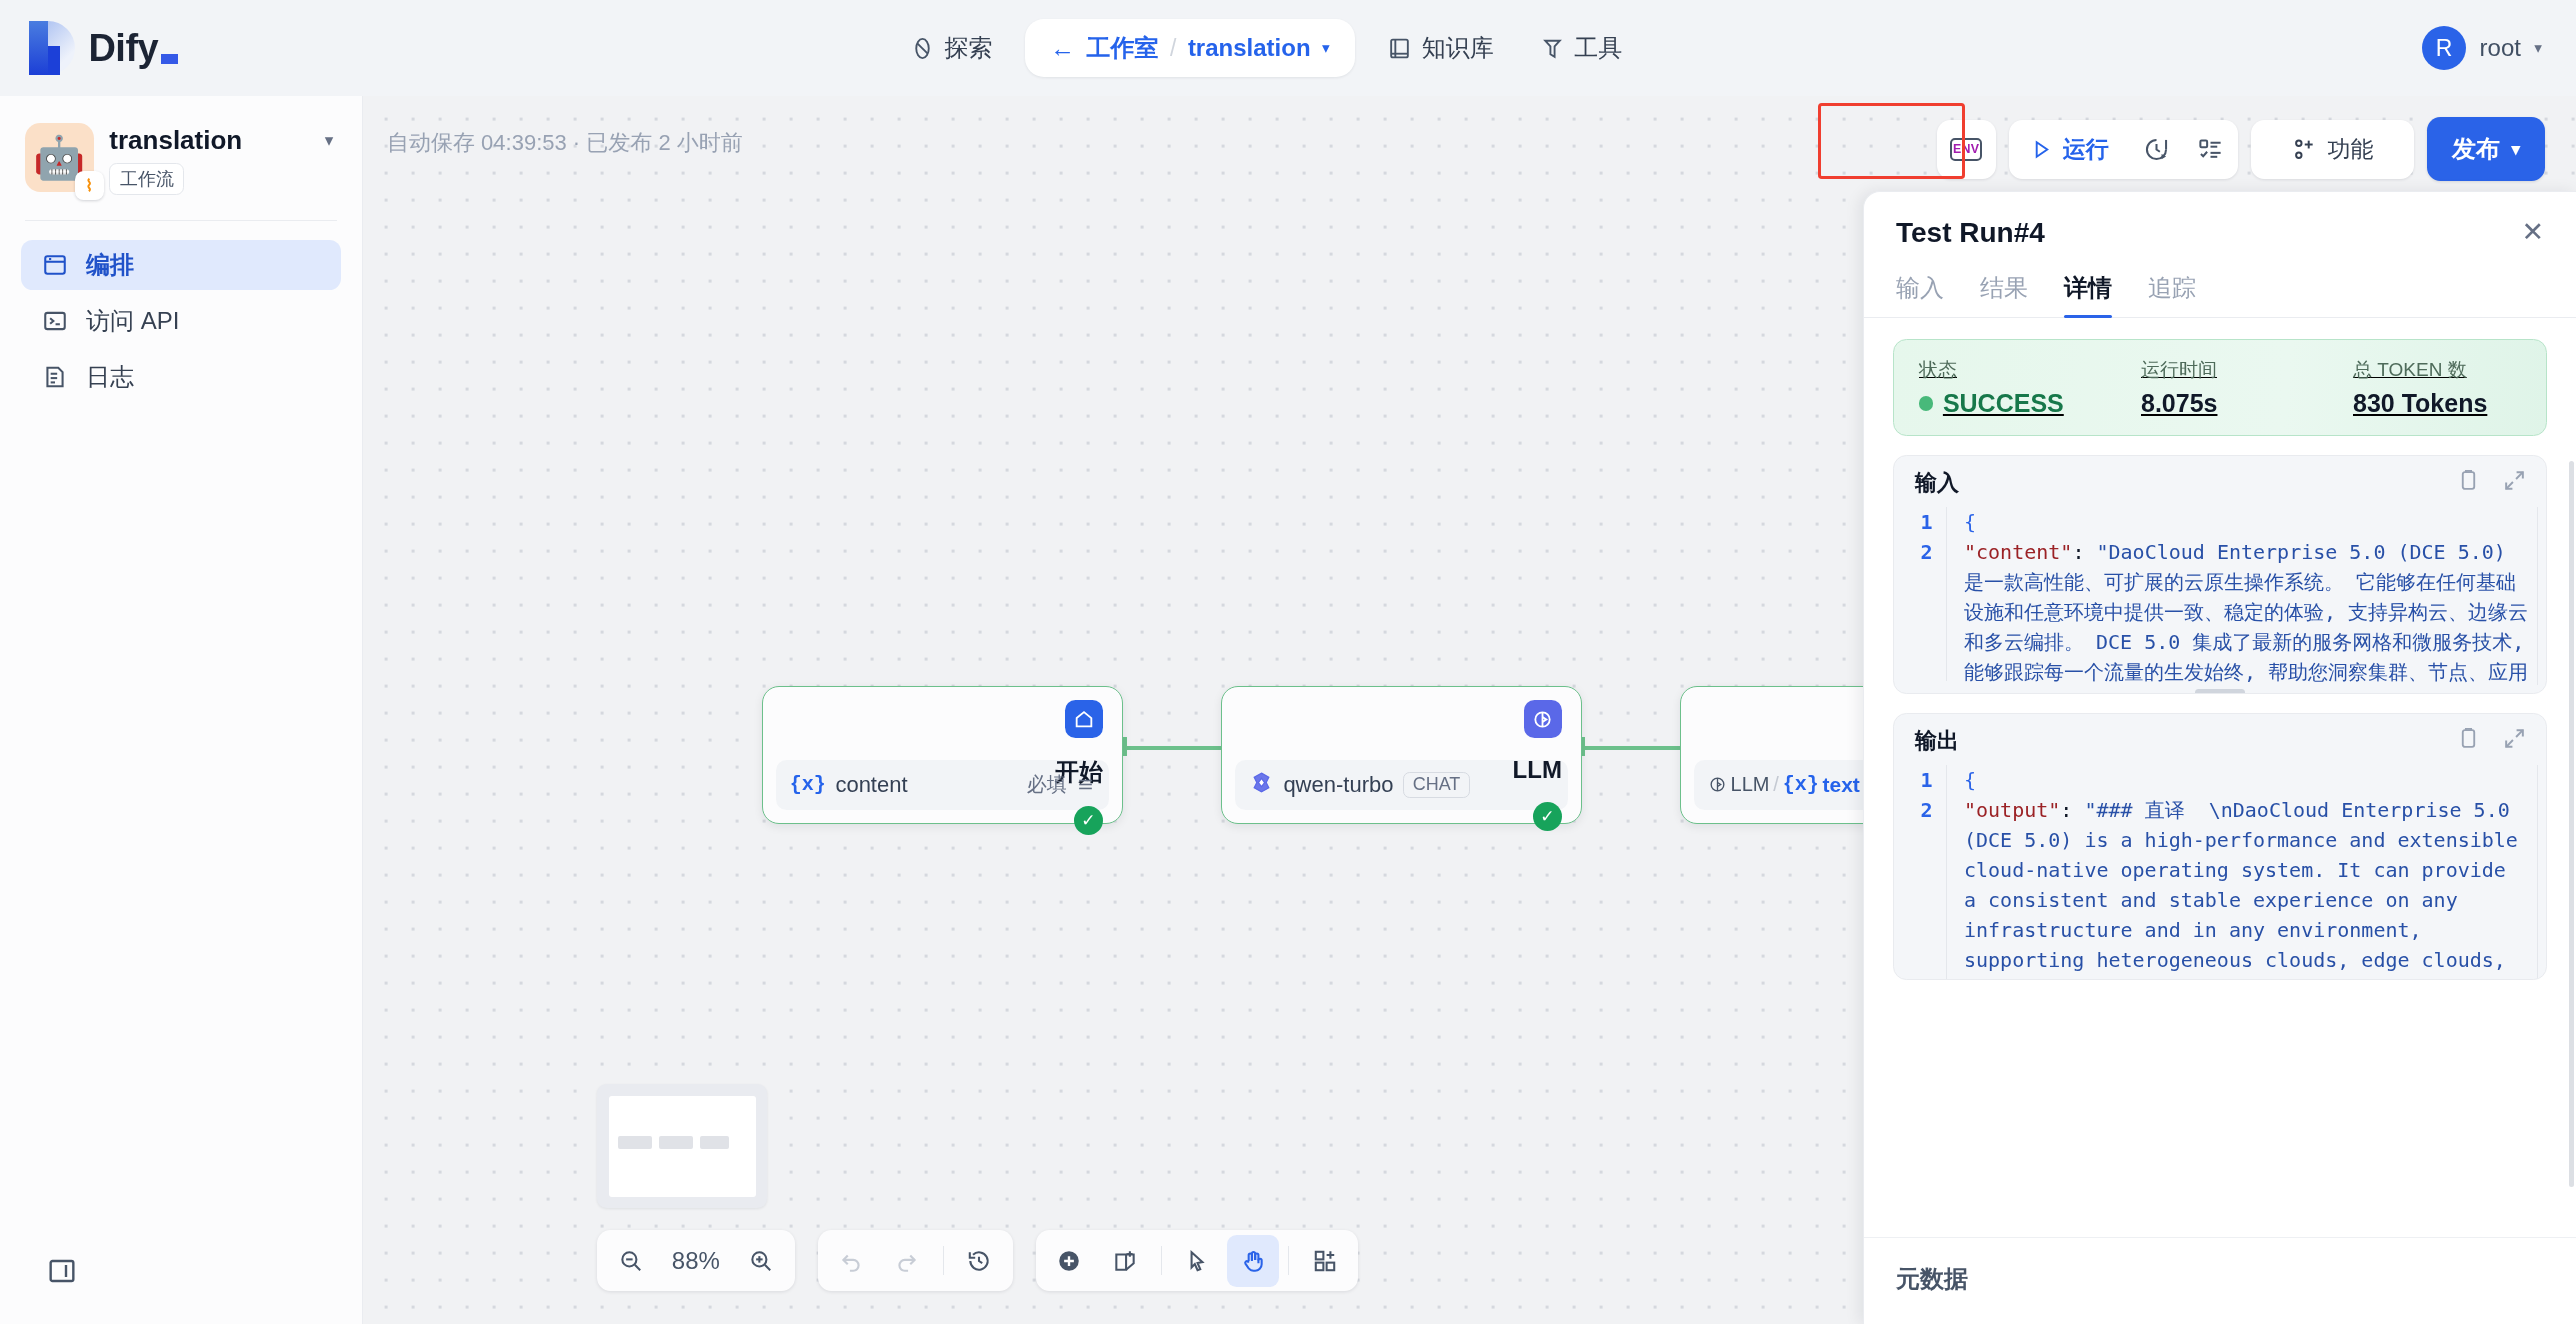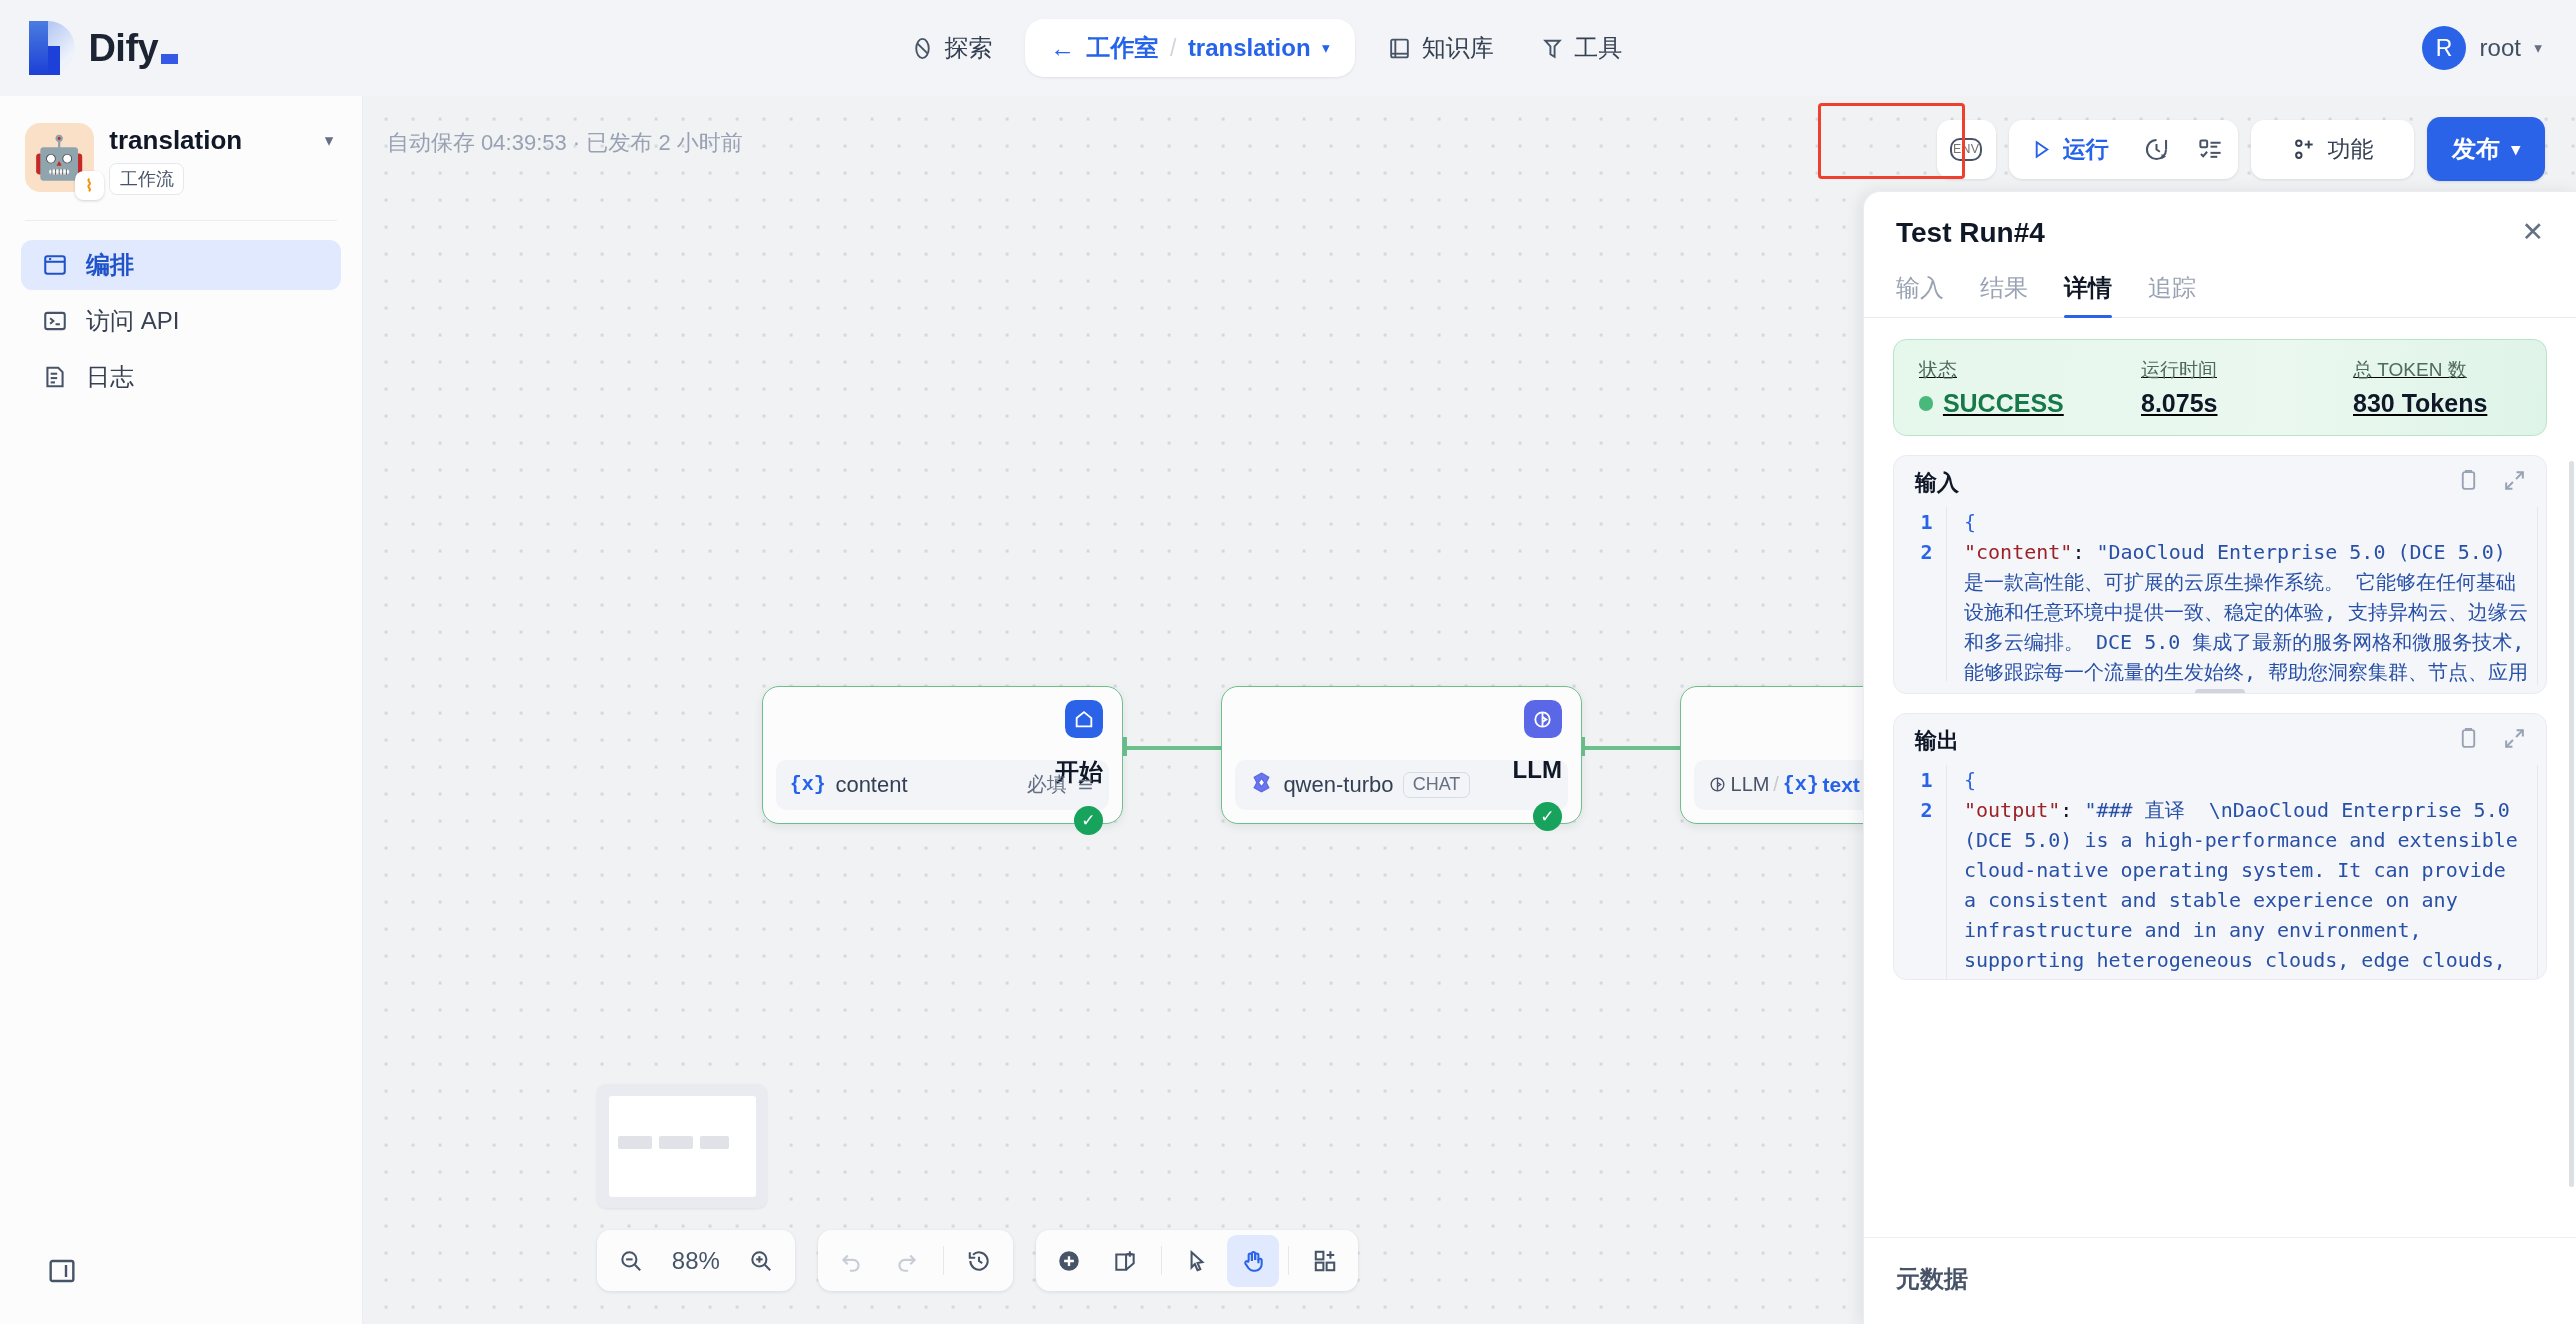--- a/index.html
+++ b/index.html
@@ -134,23 +134,23 @@
     position:absolute; right: 31px; top: 21px;
     display:flex; align-items:center; gap: 13.4px; z-index: 20;
   }
   .tb-btn {
     background:#fff; border-radius:13.4px; box-shadow:0 1px 2.9px rgba(16,24,40,.1);
     height:59px; display:flex; align-items:center; justify-content:center;
     padding: 0 17px; cursor:pointer;
   }
   .tb-env { width: 59px; padding:0; }
   .env-box {
-    border:2.3px solid #475467; border-radius:10px; width:32px; height:23px;
+    border:2.3px solid #475467; border-radius:5px; width:32px; height:23px;
     display:flex; align-items:center; justify-content:center;
-    font-size:12.4px; font-weight:400; color:#737373; letter-spacing:0.3px;
+    font-size:12.4px; font-weight:700; color:#a21caf; letter-spacing:0.3px;
   }
   .tb-group { background:#fff; border-radius:13.4px; box-shadow:0 1px 2.9px rgba(16,24,40,.1); height:59px; display:flex; align-items:center; }
   .tb-run {
     display:flex; align-items:center; gap:9.6px; padding: 0 21px; height:100%;
     color:#2563eb; font-size:23px; font-weight:600; cursor:pointer;
   }
   .run-highlight {
     position:absolute; left: 1818px; top: 103px; width: 147px; height: 76px;
     border: 3.8px solid #f03e2f; border-radius: 3.8px; z-index: 30; pointer-events:none;
   }

